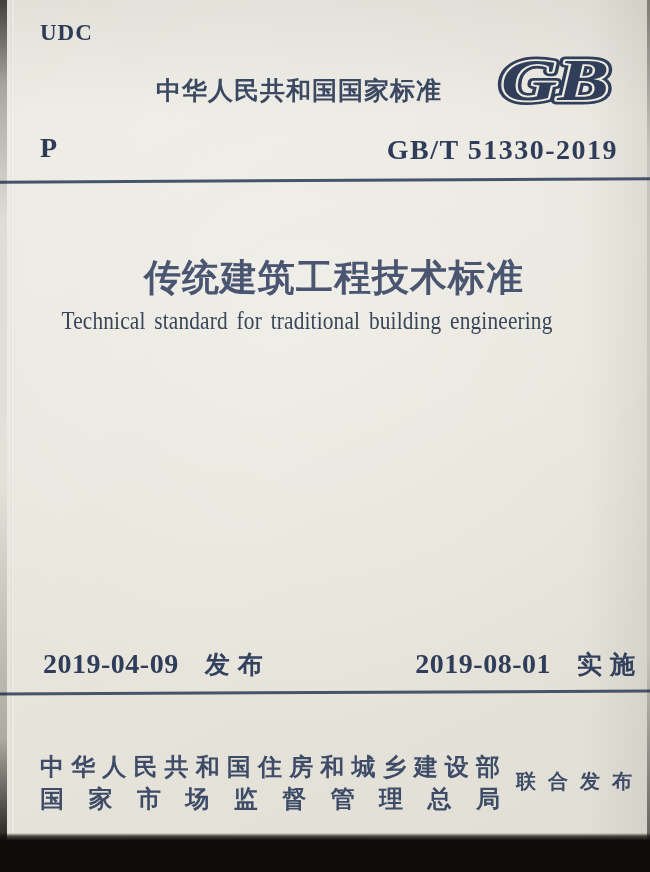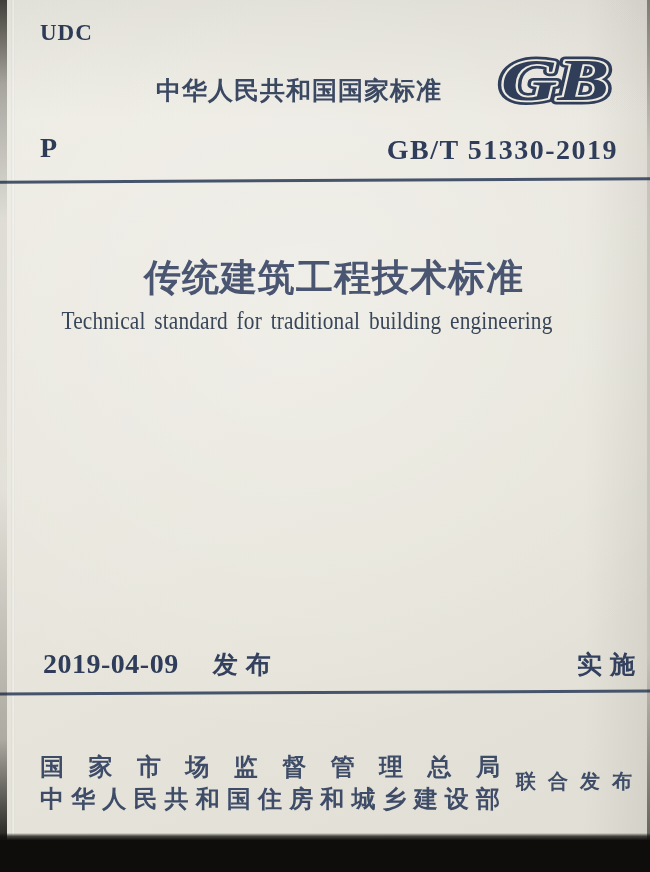--- a/index.html
+++ b/index.html
@@ -43,21 +43,21 @@
   .rule-2{top:691px;transform:rotate(-.25deg);}
 
   .title-zh{position:absolute;left:0;top:253px;width:650px;text-align:center;
     transform:translateX(9px);font-size:37px;font-weight:600;letter-spacing:1px;color:#4a5671;}
   .title-en{position:absolute;left:0;top:306px;width:650px;text-align:center;
     transform:translateX(-18px) scaleX(.82);transform-origin:50% 50%;
     font-size:26px;color:#394659;word-spacing:4px;letter-spacing:.2px;}
 
   .dates{position:absolute;left:43px;right:15px;top:648px;display:flex;
     justify-content:space-between;align-items:baseline;color:#2f3d5a;}
-  .date-group{display:flex;align-items:baseline;gap:8px;}
+  .date-group{display:flex;align-items:baseline;}
   .date-num{font-size:28px;font-weight:bold;letter-spacing:.5px;}
   .date-label{margin-left:26px;font-family:"Liberation Sans","DejaVu Sans",sans-serif;
     font-weight:bold;font-size:25px;letter-spacing:8px;margin-right:-8px;color:#33415e;text-align:right;}
 
   .publishers{position:absolute;left:40px;top:751px;width:460px;
     font-family:"Liberation Sans","DejaVu Sans",sans-serif;color:#3e4c68;}
   .pub-line{font-size:24px;font-weight:600;line-height:32px;height:32px;
     text-align:justify;text-align-last:justify;text-justify:inter-character;}
   .joint{position:absolute;right:6px;top:768px;white-space:nowrap;
     font-family:"Liberation Sans","DejaVu Sans",sans-serif;font-weight:600;
@@ -92,29 +92,30 @@
   <div class="title-zh">传统建筑工程技术标准</div>
 
   <div class="title-en">Technical standard for traditional building engineering</div>
 
   <div class="dates">
     <div class="date-group">
       <span class="date-num">2019-04-09</span>
       <span class="date-label">发布</span>
     </div>
     <div class="date-group">
+      <span class="date-num">2019-08-01</span>
       <span class="date-label">实施</span>
     </div>
   </div>
 
   <div class="rule rule-2"></div>
 
   <div class="publishers">
+    <div class="pub-line">中华人民共和国住房和城乡建设部</div>
     <div class="pub-line">国家市场监督管理总局</div>
-    <div class="pub-line">中华人民共和国住房和城乡建设部</div>
   </div>
 
   <div class="joint">联合发布</div>
 
   <div class="edge-left"></div>
   <div class="edge-right"></div>
   <div class="edge-bottom"></div>
 
 </div>
 

